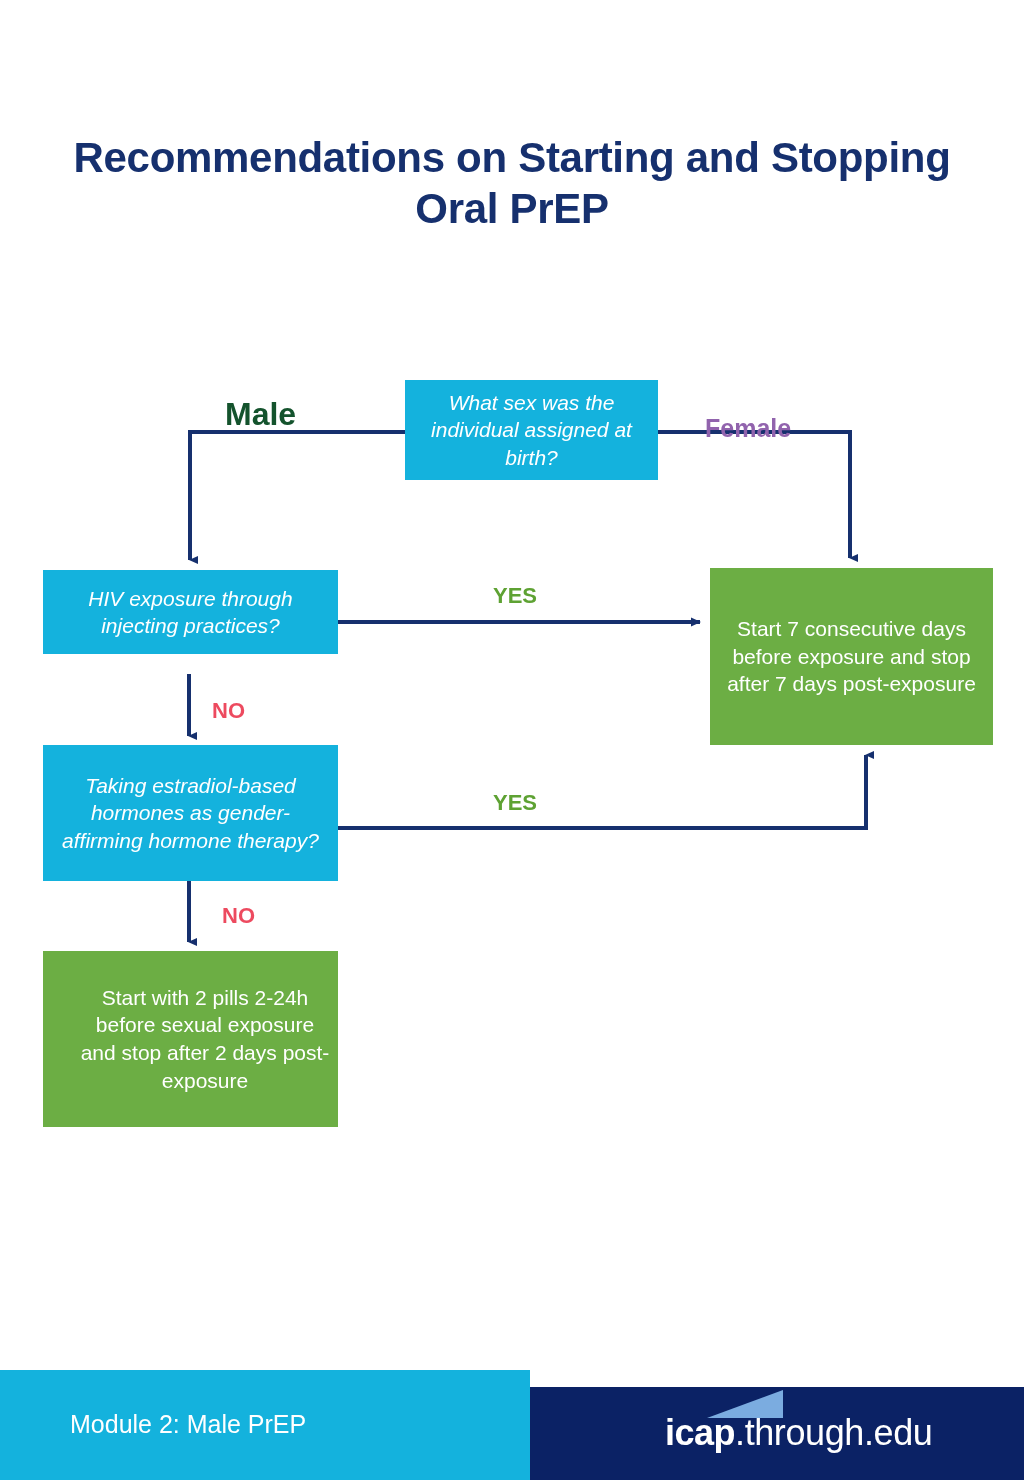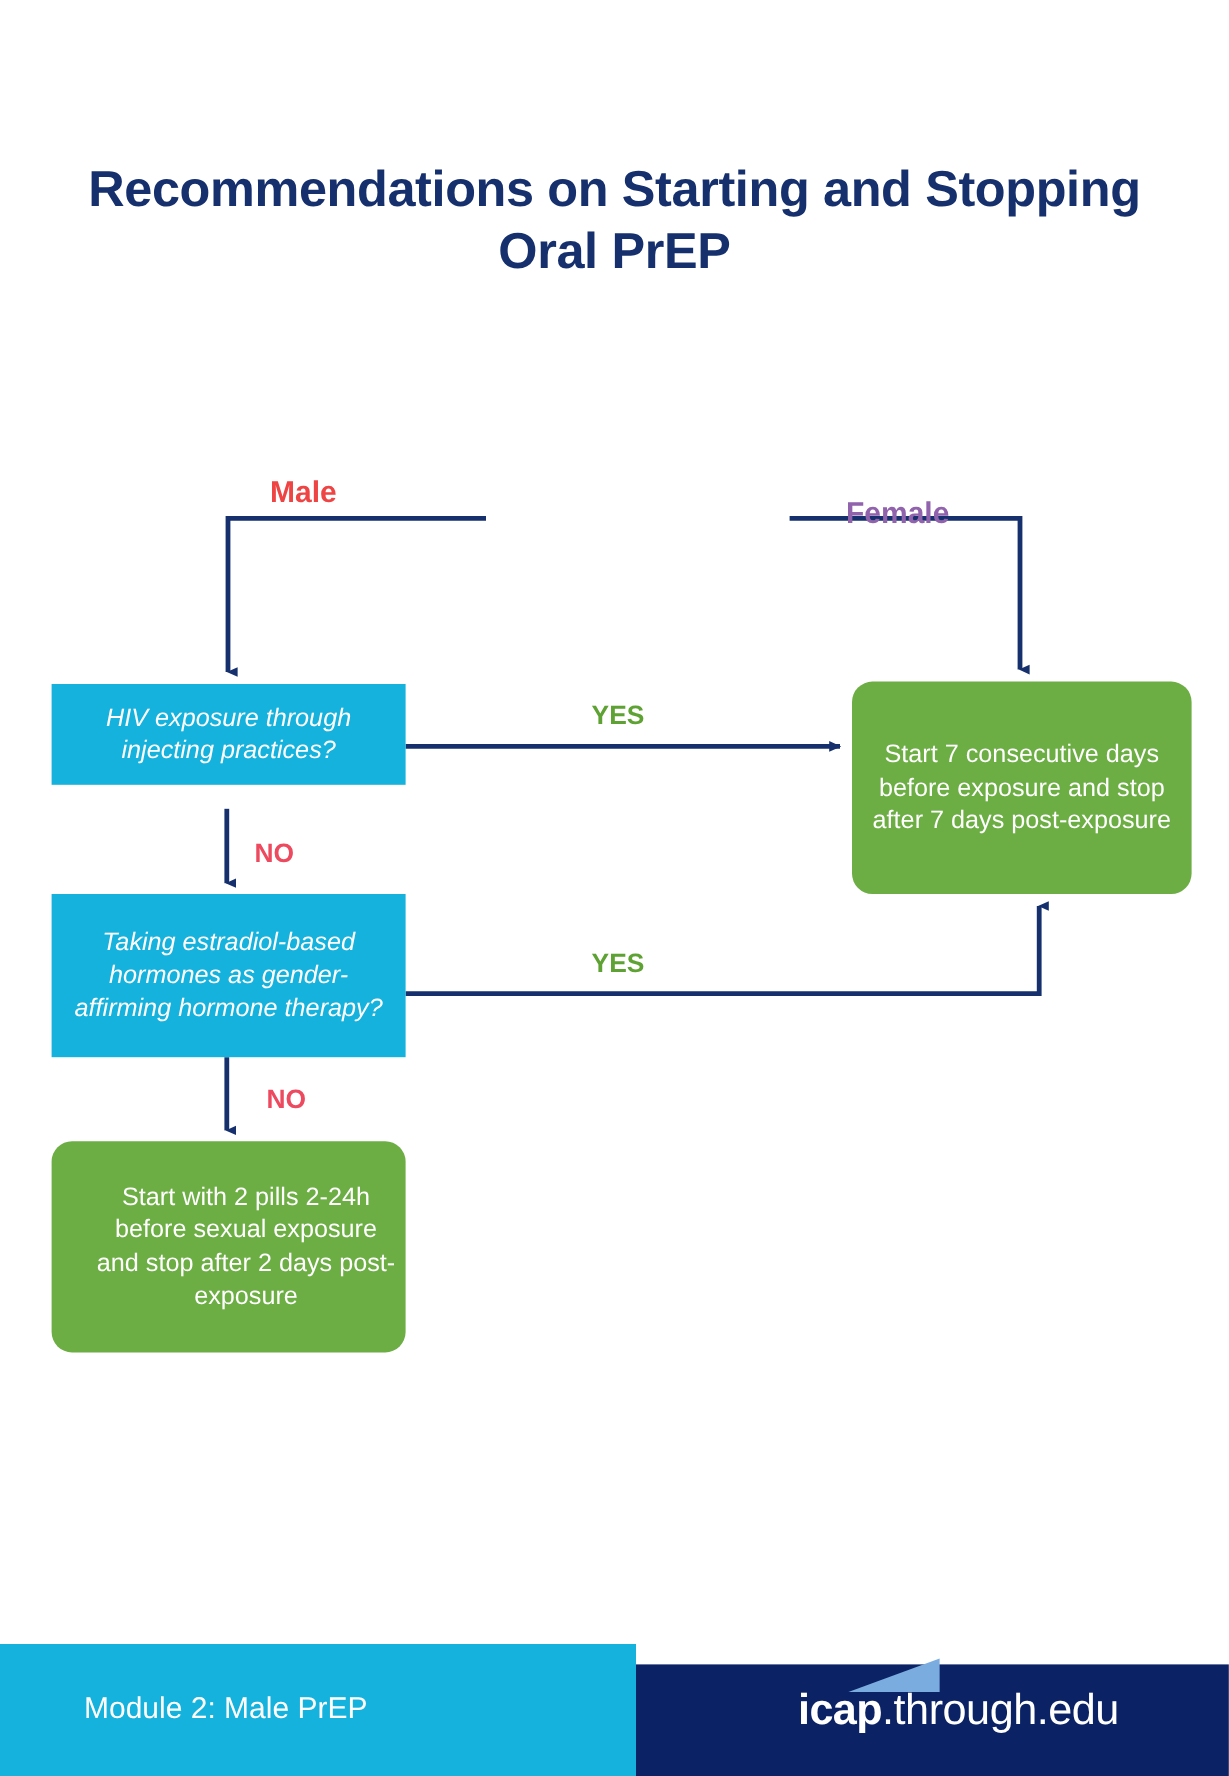--- a/index.html
+++ b/index.html
@@ -60,37 +60,36 @@
   .node.decision {
     background: #14b2dd;
     font-style: italic;
     font-size: 21px;
     line-height: 1.30;
   }
   .node.outcome {
     background: #6cae44;
     font-size: 21px;
     line-height: 1.32;
-    border-radius: 17px;
   }
 
   
   #node-sex      { left: 405px; top: 380px;  width: 253px; height: 100px; }
   #node-inject   { left: 43px;  top: 570px;  width: 295px; height: 84px; }
   #node-estradiol{ left: 43px;  top: 745px;  width: 295px; height: 136px; }
   #node-start7   { left: 710px; top: 568px;  width: 283px; height: 177px; }
   #node-start2   { left: 43px;  top: 951px;  width: 295px; height: 176px; padding-left: 37px; }
 
   
   .edge-label {
     position: absolute;
     font-weight: bold;
     white-space: nowrap;
   }
-  #label-male   { left: 225px; top: 396px; font-size: 25px; color: #ef4444; }
+  #label-male   { left: 225px; top: 396px; font-size: 32px; color: #14532d; }
   #label-female { left: 705px; top: 414px; font-size: 25px; color: #9163ad; }
   #label-yes-1  { left: 493px; top: 583px; font-size: 22px; color: #5ea233; }
   #label-yes-2  { left: 493px; top: 790px; font-size: 22px; color: #5ea233; }
   #label-no-1   { left: 212px; top: 698px; font-size: 22px; color: #ed4a5f; }
   #label-no-2   { left: 222px; top: 903px; font-size: 22px; color: #ed4a5f; }
 
   
   .footer-left {
     position: absolute;
     left: 0;
@@ -114,21 +113,21 @@
     width: 494px;
     height: 93px;
     background: #0b2265;
   }
   .logo {
     position: absolute;
     left: 665px;
     top: 1404px;
     height: 50px;
     display: flex;
-    align-items: flex-start;
+    align-items: flex-end;
     white-space: nowrap;
   }
   .logo-icap {
     font-size: 36px;
     font-weight: bold;
     color: #ffffff;
     letter-spacing: -0.5px;
     position: relative;
   }
   .logo-swoosh {
@@ -173,20 +172,21 @@
 
     <path d="M338,622 L700,622" fill="none" stroke="#16306e" stroke-width="4" marker-end="url(#arrowRight)"></path>
 
     <path d="M189,674 L189,736" fill="none" stroke="#16306e" stroke-width="4" marker-end="url(#arrowDown)"></path>
 
     <path d="M338,828 L866,828 L866,755" fill="none" stroke="#16306e" stroke-width="4" marker-end="url(#arrowUp)"></path>
 
     <path d="M189,881 L189,942" fill="none" stroke="#16306e" stroke-width="4" marker-end="url(#arrowDown)"></path>
   </svg>
 
+  <div class="node decision" id="node-sex">What sex was the individual assigned at birth?</div>
 
   <div class="node decision" id="node-inject">HIV exposure through injecting practices?</div>
 
   <div class="node decision" id="node-estradiol">Taking estradiol-based hormones as gender-affirming hormone therapy?</div>
 
   <div class="node outcome" id="node-start7">Start 7 consecutive days before exposure and stop after 7 days post-exposure</div>
 
   <div class="node outcome" id="node-start2">Start with 2 pills 2-24h before sexual exposure and stop after 2 days post-exposure</div>
 
   <div class="edge-label" id="label-male">Male</div>

